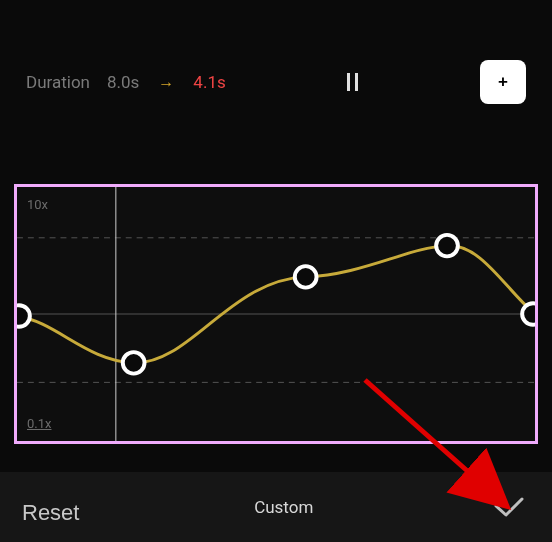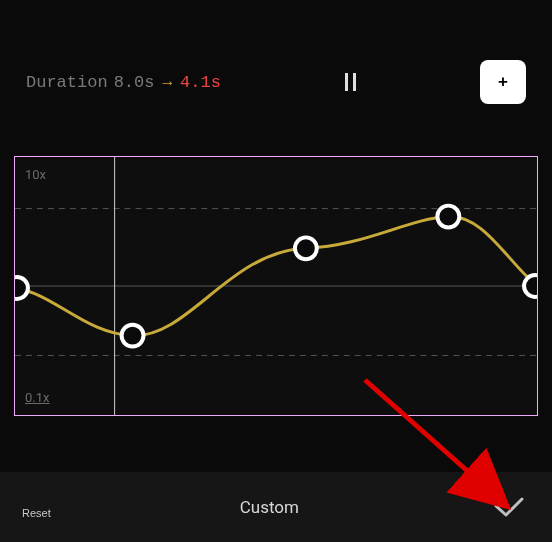--- a/index.html
+++ b/index.html
@@ -13,24 +13,23 @@
     }
     .topbar {
       display: flex;
       align-items: center;
       justify-content: space-between;
       padding: 60px 26px 0 26px;
     }
     .duration-group {
       display: flex;
       align-items: flex-start;
-      gap: 6px;
+      gap: 17px;
       color: #7a7a7a;
       font-size: 17px;
-      font-family: Liberation Mono, monospace;
     }
     .arrow-right {
       color: #d6a72a;
       font-size: 16px;
       margin: 0 2px;
     }
     .dur-new {
       color: #ef4444;
       font-size: 17px;
     }
@@ -55,23 +54,23 @@
       padding: 12px 18px;
       font-size: 17px;
       font-weight: 600;
       display: flex;
       align-items: center;
       gap: 4px;
       cursor: pointer;
     }
     .chart-area {
       position: relative;
-      margin: 52px 14px 0 14px;
+      margin: 80px 14px 0 14px;
       height: 260px;
-      border: 1px solid #f0abfc;
+      border: 3px solid #f0abfc;
       background: #0e0e0e;
       overflow: visible;
     }
     .y-label {
       position: absolute;
       left: 10px;
       color: #6b6b6b;
       font-size: 13px;
     }
     .y-top { top: 10px; }
@@ -96,21 +95,21 @@
       align-items: center;
       justify-content: space-between;
       padding: 0 22px;
       color: #c8c8c8;
       font-size: 17px;
     }
     .reset-btn {
       background: none;
       border: none;
       color: #c8c8c8;
-      font-size: 11px;
+      font-size: 22px;
       cursor: pointer;
       margin-top: 12px;
     }
     .mode-label {
       color: #d8d8d8;
       text-align: center;
     }
     .confirm-btn {
       background: none;
       border: none;

